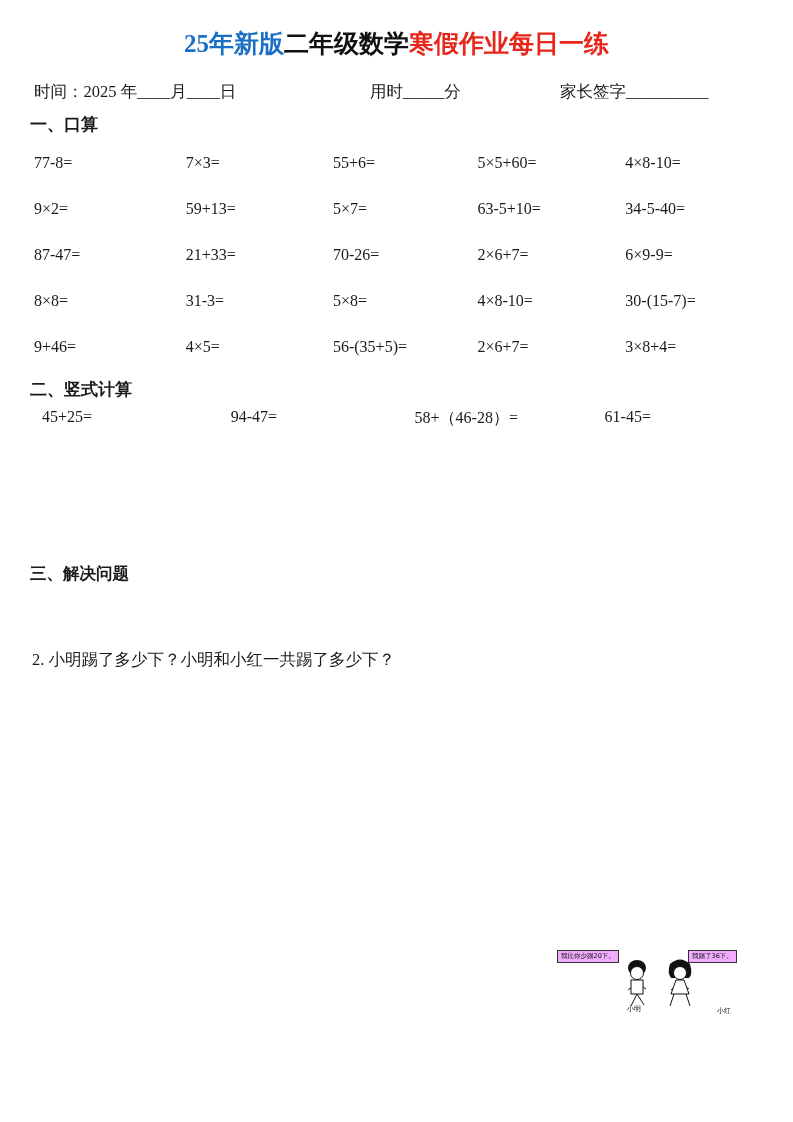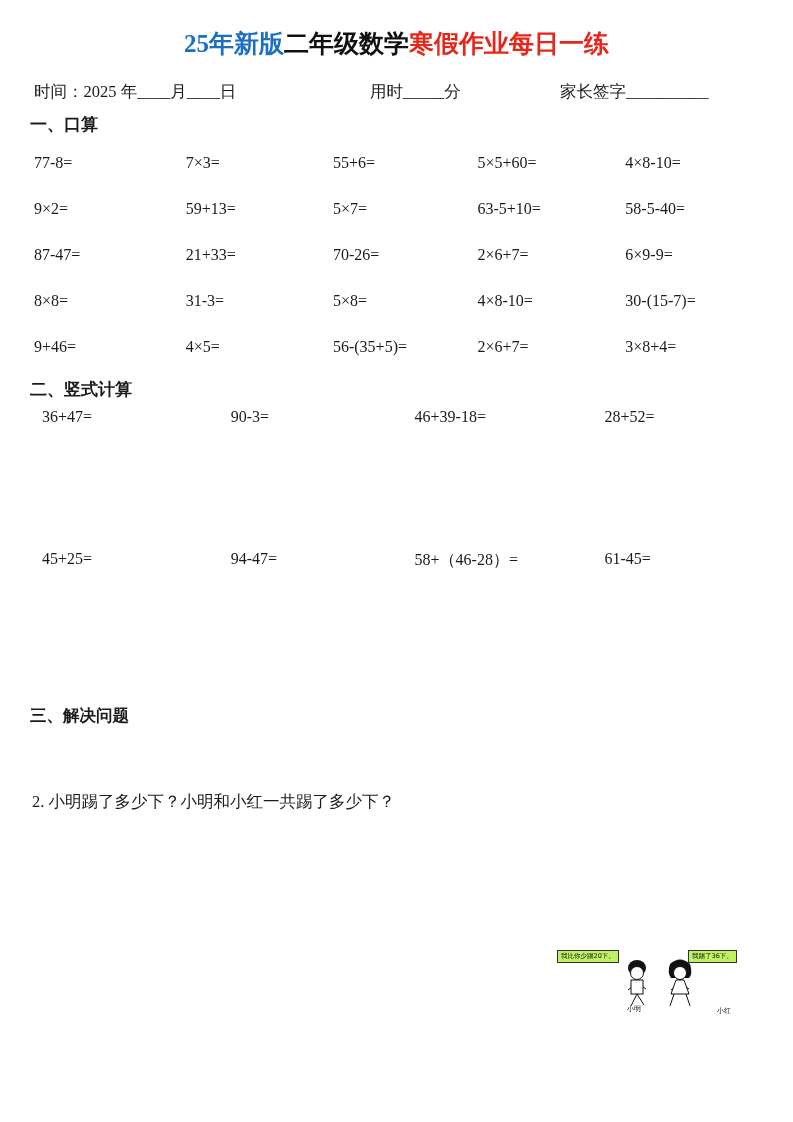--- a/index.html
+++ b/index.html
@@ -127,21 +127,21 @@
   .illus {
     position: absolute;
     right: 36px;
     bottom: 100px;
     width: 200px;
     height: 80px;
   }
   .bubble {
     position: absolute;
     border: 1px solid #333;
-    background: #bef264;
+    background: #f0abfc;
     font-size: 6.5px;
     padding: 2px 3px;
     white-space: nowrap;
     font-family: "DejaVu Sans", sans-serif;
     color: #111;
     line-height: 1.1;
   }
   .bubble.b1 { left: 0px; top: 8px; }
   .bubble.b2 { left: 131px; top: 8px; }
   .figname {
@@ -190,21 +190,21 @@
         <td class="c1">7×3=</td>
         <td class="c2">55+6=</td>
         <td class="c3">5×5+60=</td>
         <td class="c4">4×8-10=</td>
       </tr>
       <tr>
         <td class="c0">9×2=</td>
         <td class="c1">59+13=</td>
         <td class="c2">5×7=</td>
         <td class="c3">63-5+10=</td>
-        <td class="c4">58-5-40=</td>
+        <td class="c4">34-5-40=</td>
       </tr>
       <tr>
         <td class="c0">87-47=</td>
         <td class="c1">21+33=</td>
         <td class="c2">70-26=</td>
         <td class="c3">2×6+7=</td>
         <td class="c4">6×9-9=</td>
       </tr>
       <tr>
         <td class="c0">8×8=</td>
@@ -219,26 +219,20 @@
         <td class="c2">56-(35+5)=</td>
         <td class="c3">2×6+7=</td>
         <td class="c4">3×8+4=</td>
       </tr>
     </tbody>
   </table>
 
   <div class="sec-head">二、竖式计算</div>
   <table class="vert">
     <tbody>
-      <tr>
-        <td class="v0">36+47=</td>
-        <td class="v1">90-3=</td>
-        <td class="v2">46+39-18=</td>
-        <td class="v3">28+52=</td>
-      </tr>
       <tr>
         <td class="v0">45+25=</td>
         <td class="v1">94-47=</td>
         <td class="v2">58+（46-28）=</td>
         <td class="v3">61-45=</td>
       </tr>
     </tbody>
   </table>
 
   <div class="sec-head-3">三、解决问题</div>

